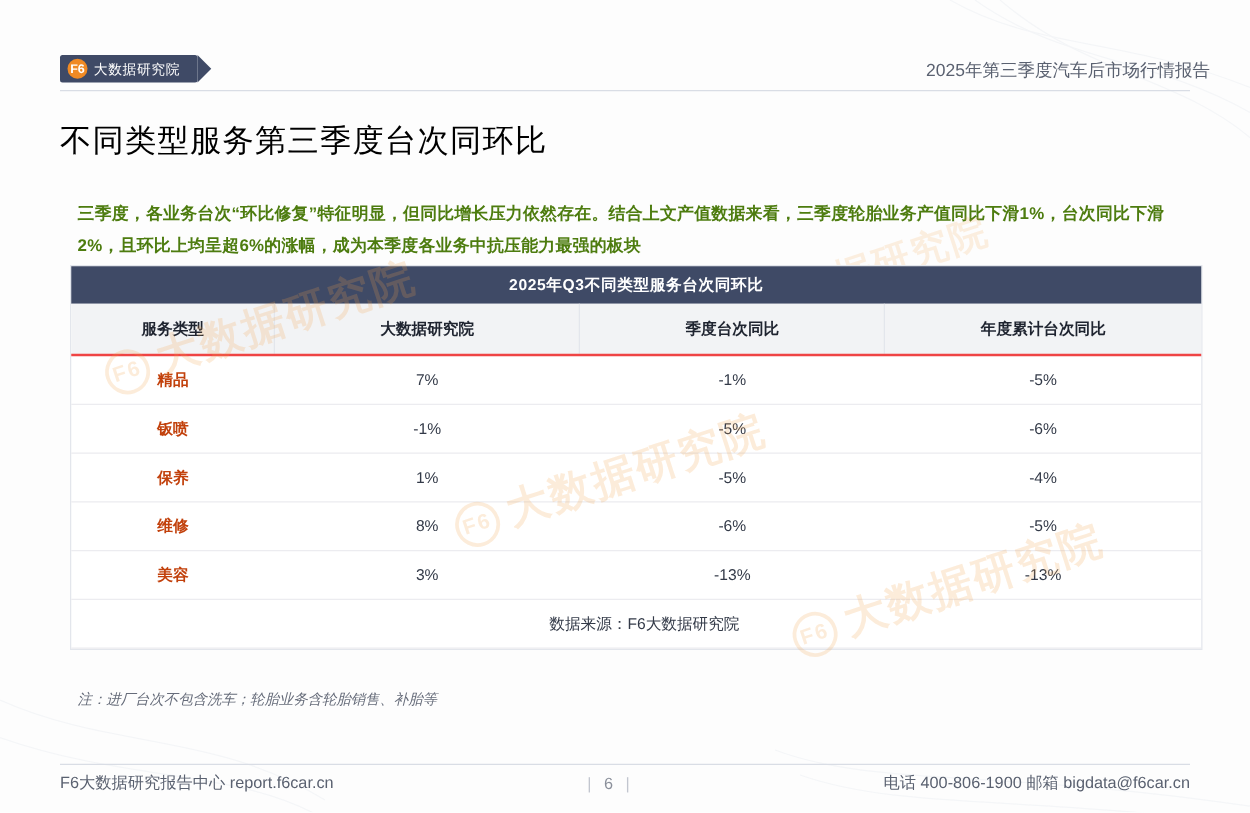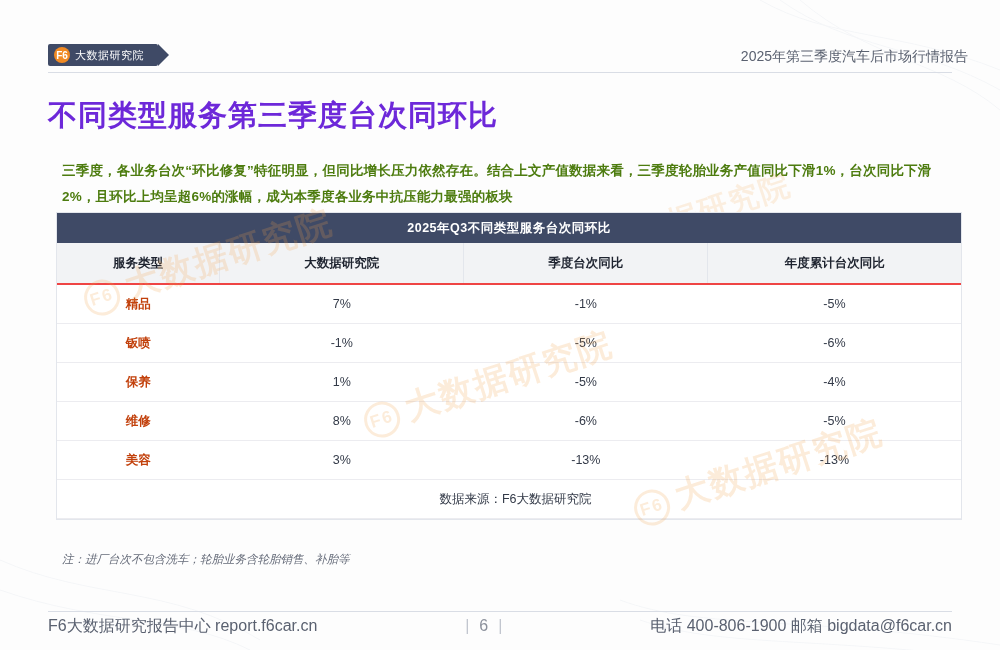--- a/index.html
+++ b/index.html
@@ -90,23 +90,23 @@
     right: 48px;
     top: 72px;
     height: 1px;
     background: #d9dde5;
   }
   
   .page-title {
     position: absolute;
     left: 48px;
     top: 96px;
-    font-size: 29px;
-    color: #6d28d9;
-    font-weight: bold;
+    font-size: 25px;
+    color: #000000;
+    font-weight: normal;
     letter-spacing: 1px;
     white-space: nowrap;
   }
   
   .intro {
     position: absolute;
     left: 62px;
     top: 158px;
     width: 880px;
     font-size: 13.5px;
@@ -187,21 +187,21 @@
     bottom: 38px;
     height: 1px;
     background: #d9dde5;
   }
   .footer {
     position: absolute;
     left: 48px;
     right: 48px;
     bottom: 14px;
     height: 20px;
-    font-size: 16px;
+    font-size: 13px;
     color: #5a6170;
     display: flex;
     align-items: center;
     justify-content: space-between;
   }
   .footer-center {
     display: flex;
     align-items: center;
     gap: 10px;
     color: #8b909b;

